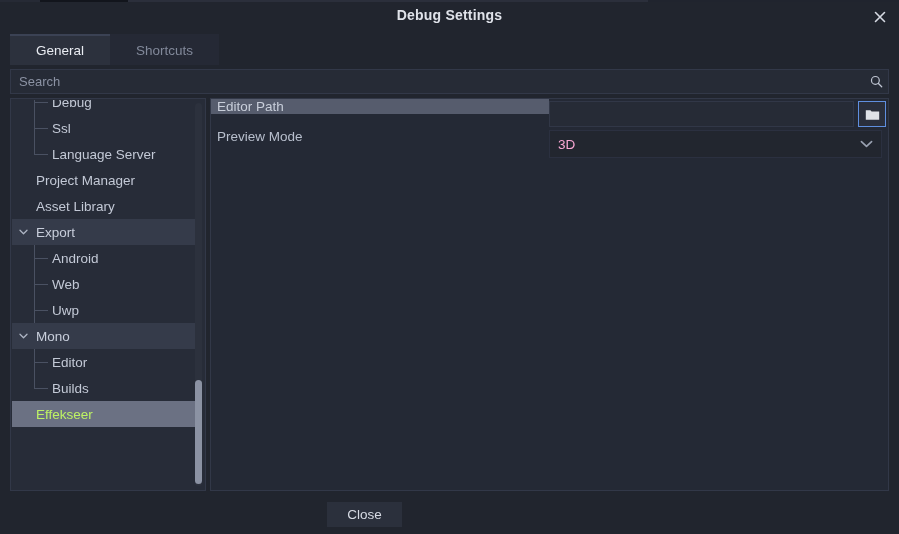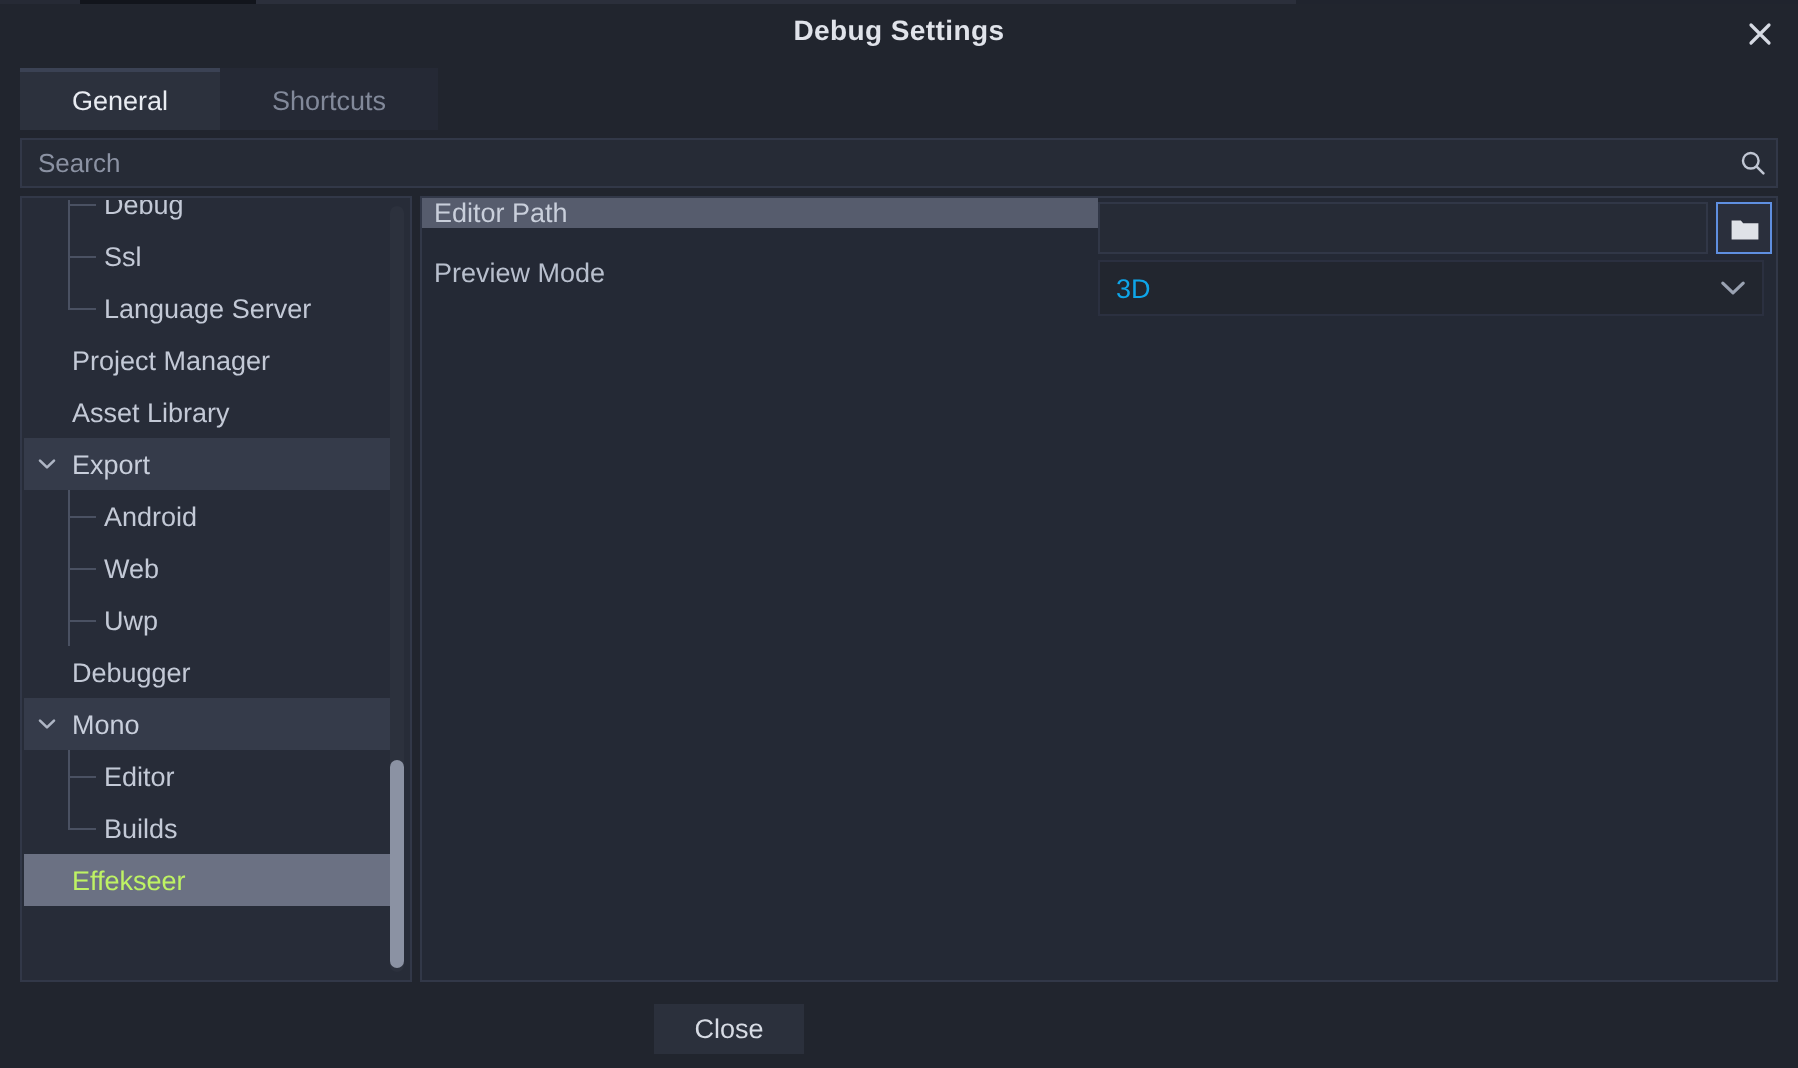--- a/index.html
+++ b/index.html
@@ -294,21 +294,21 @@
     height: 28px;
     margin: 1px 0;
     margin-right: 6px;
     background: #22262f;
     border: 1px solid #2b3040;
     box-sizing: border-box;
     display: flex;
     align-items: center;
     justify-content: space-between;
     padding: 0 8px;
-    color: #0ea5e9;
+    color: #f9a8d4;
     font-size: 13.5px;
     cursor: pointer;
     user-select: none;
   }
   .chev {
     color: #9aa2b2;
     display: flex; align-items: center;
   }
 
   
@@ -412,23 +412,20 @@
             </div>
             <div class="tree-row d2">
               <div class="guide-v"></div>
               <div class="guide-h"></div>
               <span class="label">Web</span>
             </div>
             <div class="tree-row d2">
               <div class="guide-v"></div>
               <div class="guide-h"></div>
               <span class="label">Uwp</span>
-            </div>
-            <div class="tree-row d1">
-              <span class="label">Debugger</span>
             </div>
             <div class="tree-row d1 group">
               <div class="caret">
                 <svg width="9" height="6" viewBox="0 0 9 6">
                   <path d="M1 1.3 L4.5 4.7 L8 1.3" stroke="#aeb5c4" stroke-width="1.3" fill="none" stroke-linecap="round" stroke-linejoin="round"></path>
                 </svg>
               </div>
               <span class="label">Mono</span>
             </div>
             <div class="tree-row d2">

